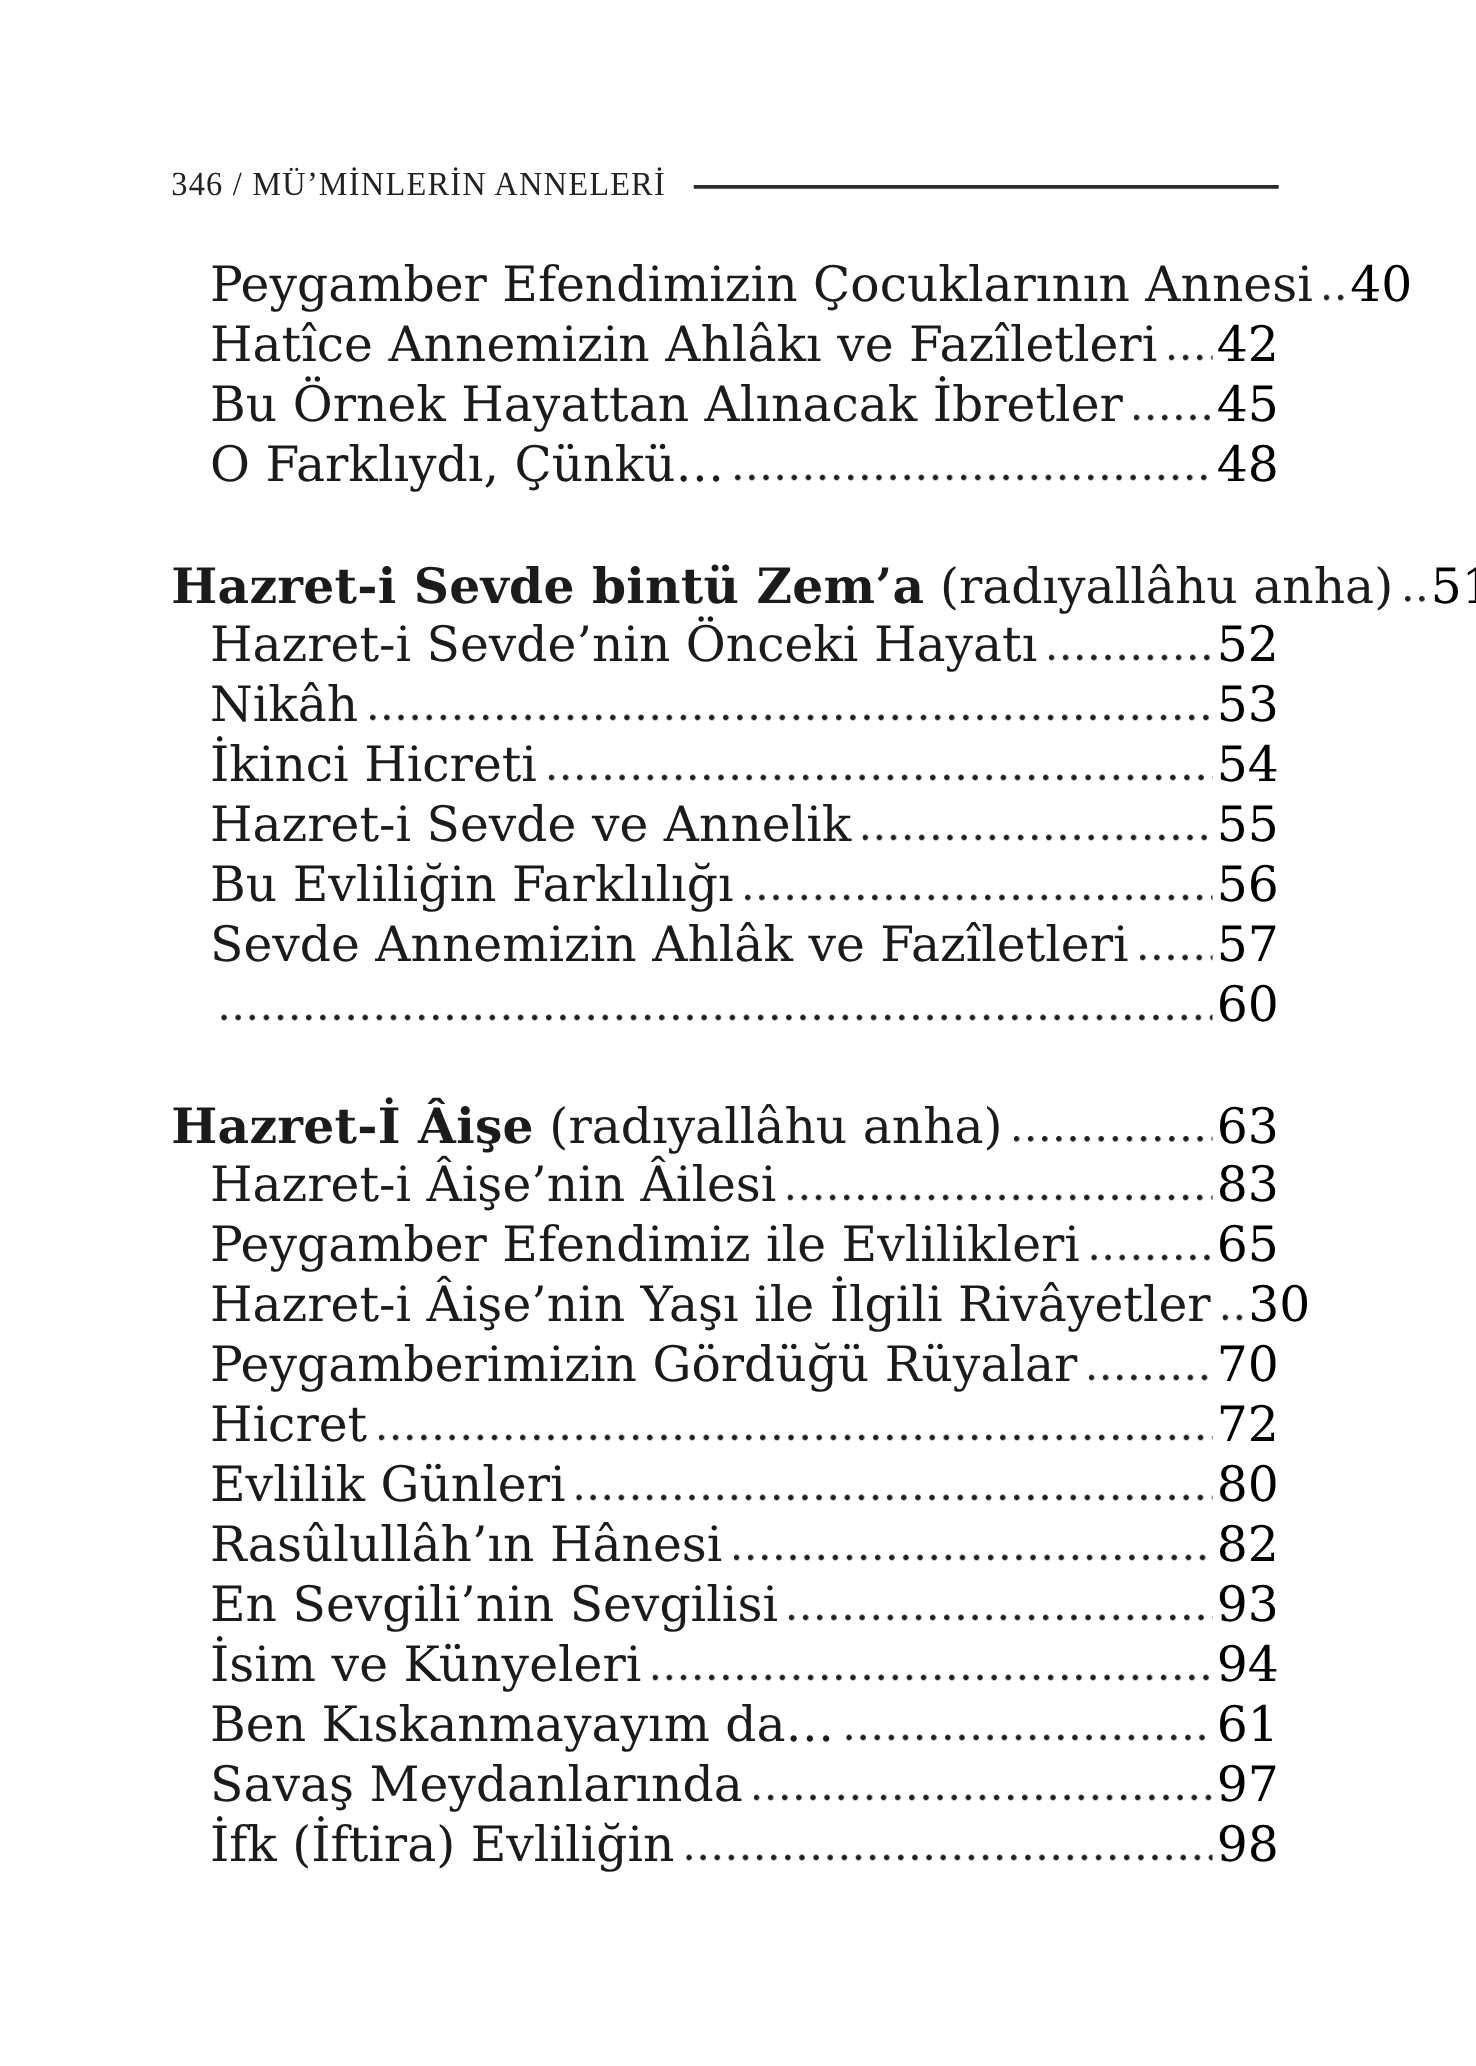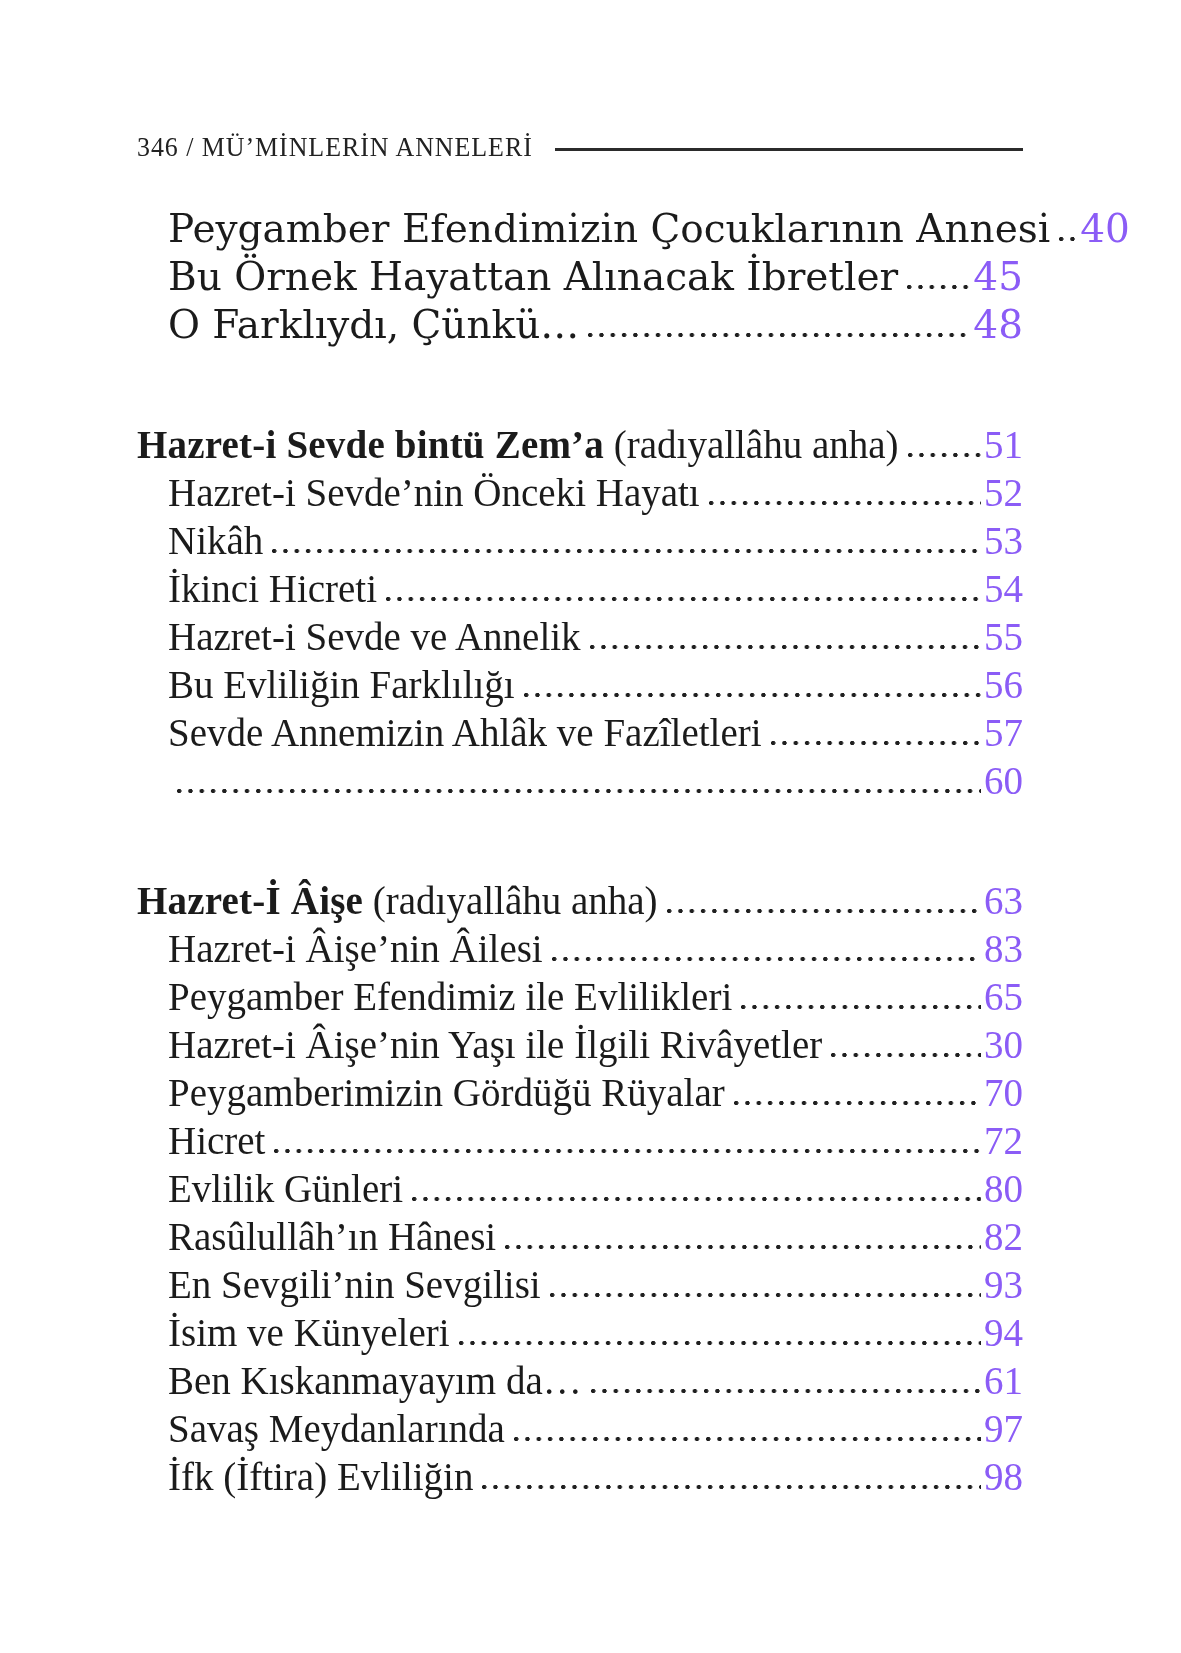--- a/index.html
+++ b/index.html
@@ -47,22 +47,21 @@
   }
 
   
   .toc {
     position: absolute;
     top: 207px;
     left: 137px;
     width: 886px;
   }
   .toc-group + .toc-group {
-    margin-top: 72px;
-    font-family: Liberation Serif, serif;
+    margin-top: 48px;
   }
   .row {
     display: flex;
     align-items: baseline;
     height: 48px;
     font-size: 39px;
     line-height: 44px;
     white-space: nowrap;
   }
   .entry-row { padding-left: 31px; }
@@ -76,39 +75,44 @@
     min-width: 18px;
     height: 6px;
     margin: 0 3px -2px 9px;
     background-image: radial-gradient(circle at 2.2px 3px, #1f1f1f 1.9px, rgba(0,0,0,0) 2.5px);
     background-size: 11.3px 6px;
     background-repeat: repeat-x;
     background-position: left center;
   }
   .page-num {
     font-weight: 400;
-    color: #8b5cf6;
+    color: #000000;
   }
 </style>
 </head>
 <body>
 
 <div class="page">
 
   <header class="page-header">
     <span class="header-text"><span>346</span><span> / </span><span>MÜ’MİNLERİN ANNELERİ</span></span>
     <span class="header-rule"></span>
   </header>
 
   <main class="toc" id="toc">
       <section class="toc-group">
         <div class="row entry-row">
           <span class="entry-label">Peygamber Efendimizin Çocuklarının Annesi</span>
           <span class="leader"></span>
           <span class="page-num">40</span>
+        </div>
+        <div class="row entry-row">
+          <span class="entry-label">Hatîce Annemizin Ahlâkı ve Fazîletleri</span>
+          <span class="leader"></span>
+          <span class="page-num">42</span>
         </div>
         <div class="row entry-row">
           <span class="entry-label">Bu Örnek Hayattan Alınacak İbretler</span>
           <span class="leader"></span>
           <span class="page-num">45</span>
         </div>
         <div class="row entry-row">
           <span class="entry-label">O Farklıydı, Çünkü…</span>
           <span class="leader"></span>
           <span class="page-num">48</span>

